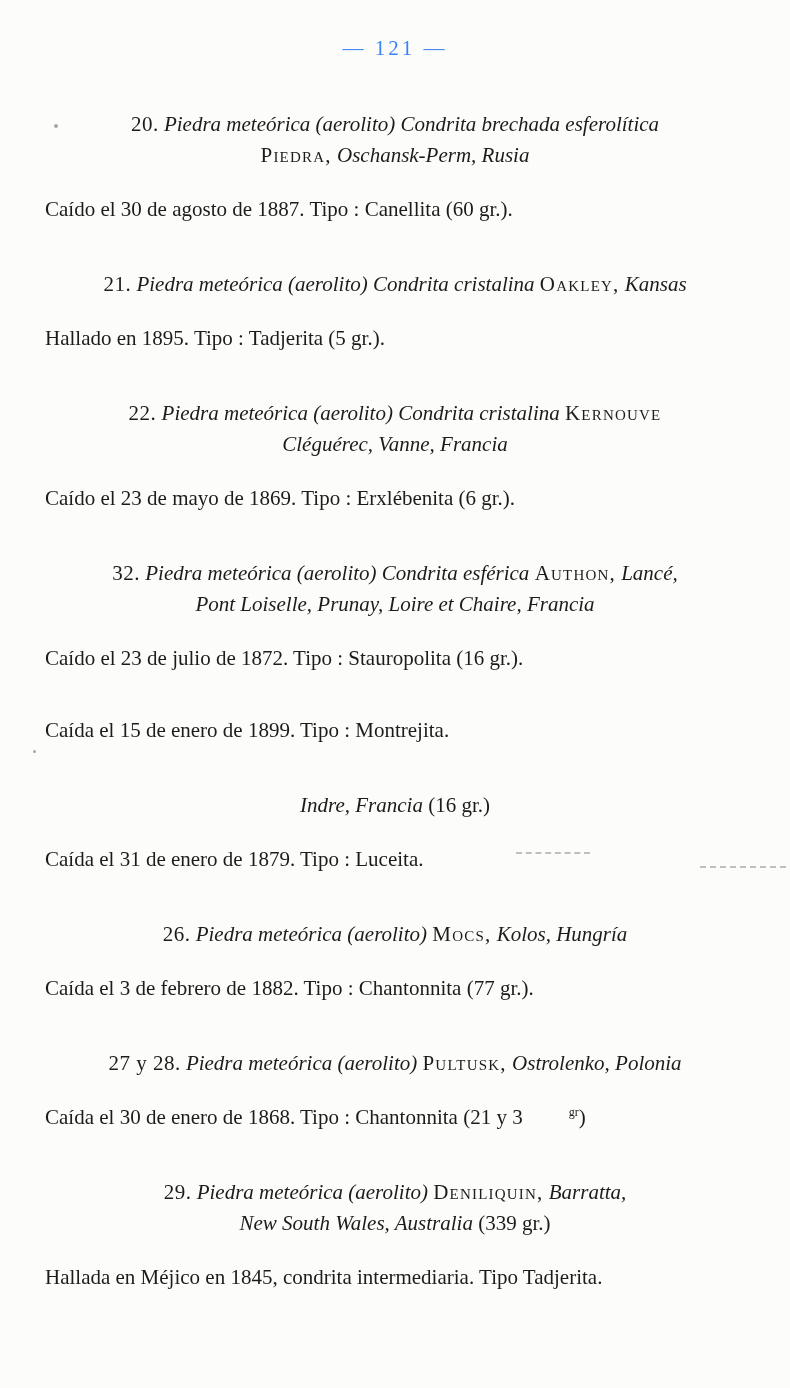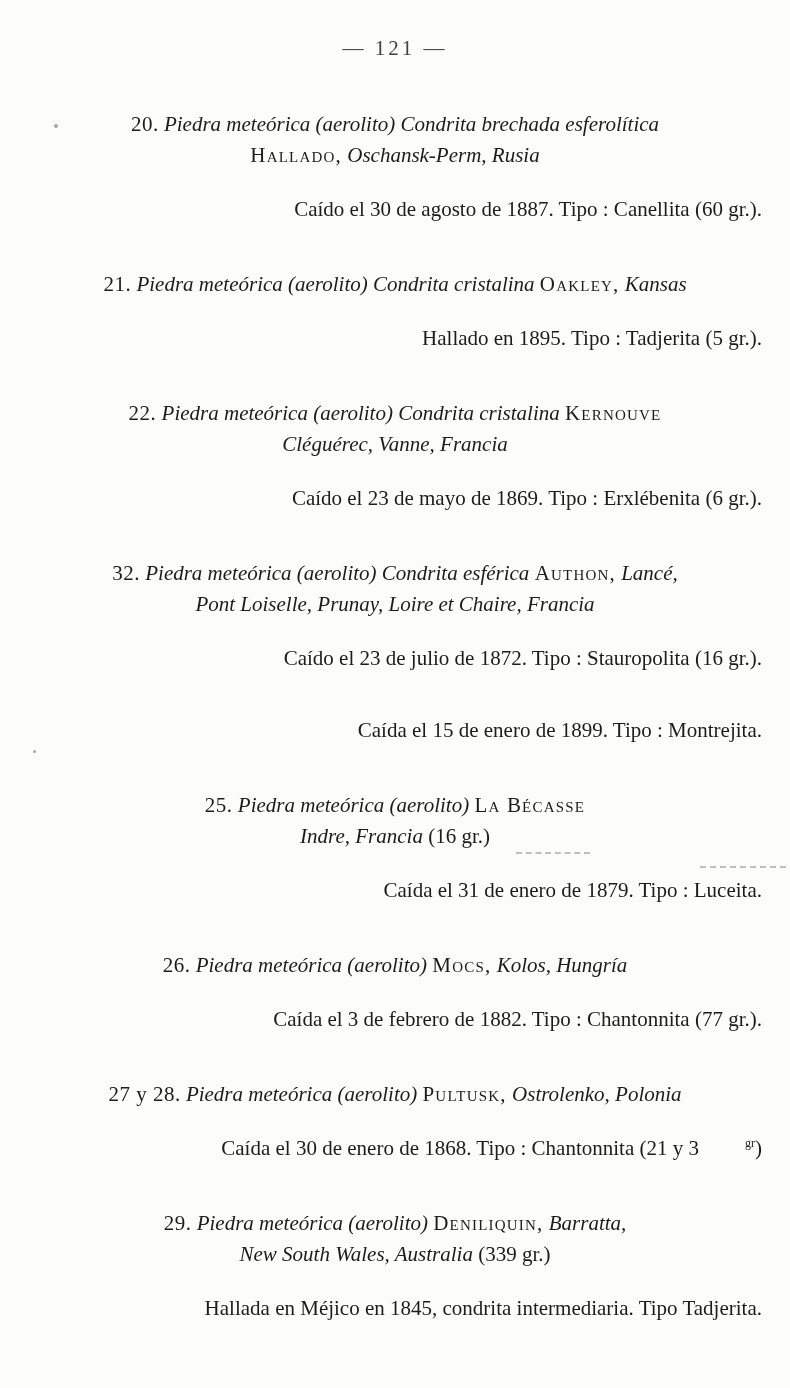--- a/index.html
+++ b/index.html
@@ -11,42 +11,42 @@
     background: #fcfcfa;
     color: #1d1c1a;
     font-family: "Liberation Serif", "DejaVu Serif", serif;
     overflow: hidden;
   }
   .pagenum {
     padding-top: 36px;
     text-align: center;
     font-size: 21px;
     letter-spacing: 3px;
-    color: #404040;
+    color: #3b82f6;
   }
   .entry { margin-top: 48px; }
   .heading {
     text-align: center;
     font-size: 21px;
     line-height: 31px;
     padding: 0 14px;
   }
   .num { font-style: normal; letter-spacing: 0.5px; }
   .it { font-style: italic; }
   .sc {
     font-variant: small-caps;
     font-style: normal;
     letter-spacing: 1.2px;
   }
   .rm { font-style: normal; }
   .detail {
     margin: 26px 28px 0 45px;
     font-size: 21px;
     line-height: 24px;
-    text-align: right;
+    text-align: left;
   }
   .detail sup { font-size: 12px; vertical-align: super; line-height: 0; margin-left: 46px; }
   
   .art { position: absolute; pointer-events: none; }
   .art-dot { background: #8d8b88; border-radius: 50%; opacity: 0.75; }
   .art-dash { border-top: 2px dashed #b2b0ad; height: 0; opacity: 0.8; }
 </style>
 </head>
 <body>
 
@@ -54,21 +54,21 @@
 
   <div class="pagenum">— 121 —</div>
 
   <section class="entry">
     <div class="heading">
       <div>
         <span class="num">20.</span>
         <span class="it">Piedra meteórica (aerolito) Condrita brechada esferolítica</span>
       </div>
       <div>
-        <span class="sc">Hallado,</span>
+        <span class="sc">Piedra,</span>
         <span class="it">Oschansk-Perm, Rusia</span>
       </div>
     </div>
     <p class="detail">Caído el 30 de agosto de 1887. Tipo : Canellita (60 gr.).</p>
   </section>
 
   <section class="entry">
     <div class="heading">
       <div>
         <span class="num">21.</span>
@@ -108,25 +108,20 @@
     </div>
     <p class="detail">Caído el 23 de julio de 1872. Tipo : Stauropolita (16 gr.).</p>
   </section>
 
   <section class="entry">
     <p class="detail">Caída el 15 de enero de 1899. Tipo : Montrejita.</p>
   </section>
 
   <section class="entry">
     <div class="heading">
-      <div>
-        <span class="num">25.</span>
-        <span class="it">Piedra meteórica (aerolito)</span>
-        <span class="sc">La Bécasse</span>
-      </div>
       <div>
         <span class="it">Indre, Francia</span>
         <span class="rm">(16 gr.)</span>
       </div>
     </div>
     <p class="detail">Caída el 31 de enero de 1879. Tipo : Luceita.</p>
   </section>
 
   <section class="entry">
     <div class="heading">

